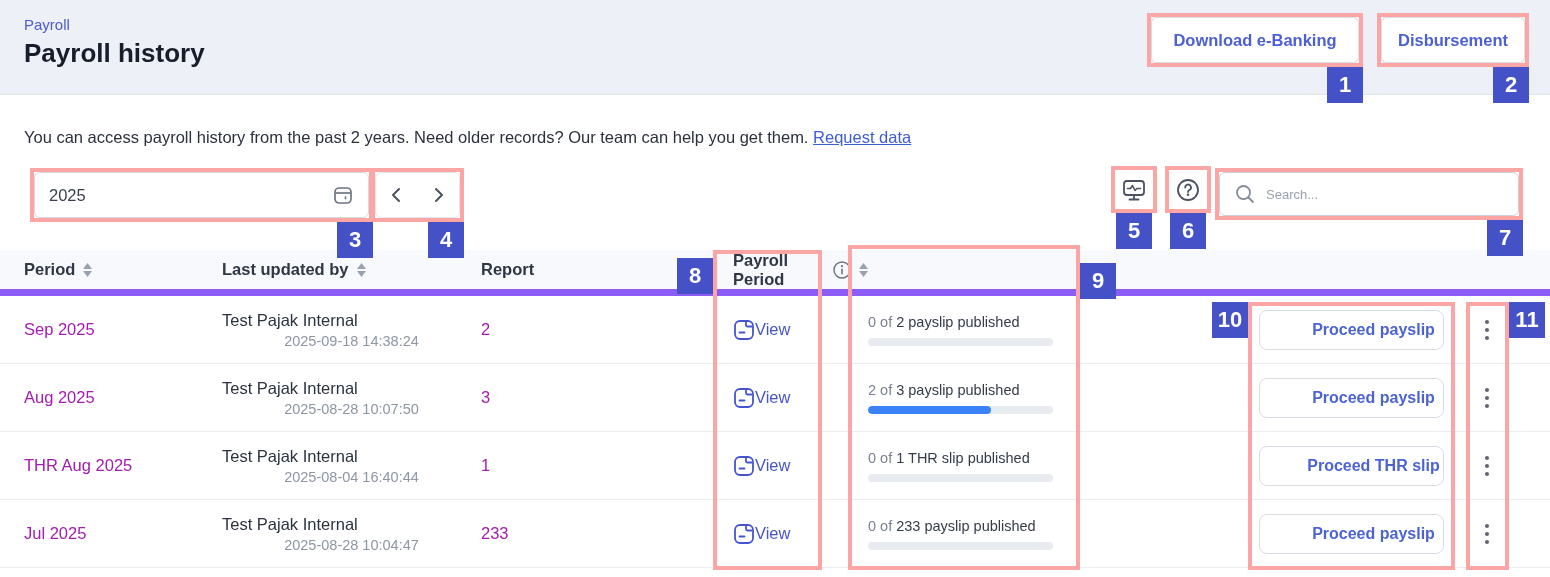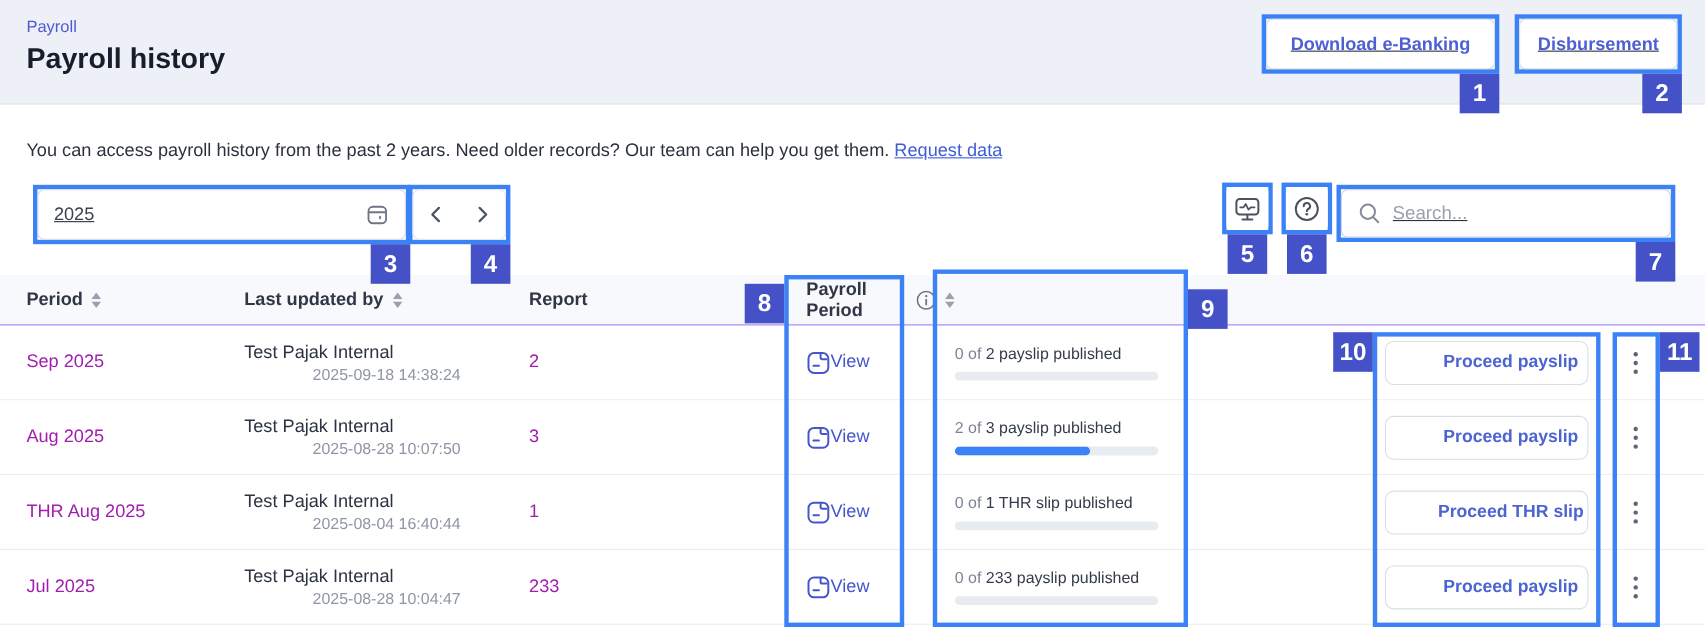--- a/index.html
+++ b/index.html
@@ -12,21 +12,21 @@
   
   .header-strip {
     position:absolute; left:0; top:0; width:1550px; height:95px;
     background:#edf0f6; border-bottom:1px solid #dfe3ea;
   }
   .breadcrumb { position:absolute; left:24px; top:16px; font-size:15px; color:#4c5bd4; }
   .page-title { position:absolute; left:24px; top:38px; font-size:26px; font-weight:bold; color:#171d2b; }
 
   
   .ann {
-    position:absolute; border:4px solid #3b82f6; pointer-events:none; z-index:30;text-decoration:underline;
+    position:absolute; border:4px solid #fca5a5; pointer-events:none; z-index:30;
   }
   .ann-label {
     position:absolute; width:36px; height:36px; background:#4451c7;
     color:#ffffff; font-size:22px; font-weight:bold;
     display:flex; align-items:center; justify-content:center;
   }
   .lbl-br { right:-4px; bottom:-40px; }
   .lbl-bc { left:50%; margin-left:-18px; bottom:-40px; }
   .lbl-tl4  { left:-40px; top:4px; }
   .lbl-tr14 { right:-40px; top:14px; }
@@ -62,33 +62,33 @@
   }
   .icon-btn {
     width:100%; height:100%; background:#fff; display:flex; align-items:center; justify-content:center;
     border-radius:4px; cursor:pointer;
   }
   .search-field {
     width:100%; height:100%; background:#fff; border:1px solid #ccd2da; border-radius:6px;
     display:flex; align-items:center; padding:0 14px; gap:10px;
   }
   .search-field input {
-    border:none; outline:none; flex:1; font-size:17px; color:#000000;
+    border:none; outline:none; flex:1; font-size:13px; color:#000000;
     font-family:"Liberation Sans",sans-serif; background:transparent;
   }
   .search-field input::placeholder { color:#9aa1ae; }
 
   
   .table-wrap { position:absolute; left:0; top:250px; width:1550px; }
   .tgrid {
     display:grid;
     grid-template-columns:198px 259px 252px 135px 380px 207px 64px;
     padding-left:24px;
   }
-  .thead { height:46px; background:#f8f9fc; border-bottom:1px solid #8b5cf6; align-items:center; }
+  .thead { height:46px; background:#f8f9fc; border-bottom:7px solid #8b5cf6; align-items:center; }
   .th { display:flex; align-items:center; gap:8px; font-size:16.5px; font-weight:bold; color:#2f3644; }
   .trow { height:68px; border-bottom:1px solid #e9ecf1; align-items:center; background:#fff; }
   .cell { font-size:16.5px; color:#a21caf; }
   .updated-name { font-size:16.5px; color:#2c3340; }
   .updated-time { font-size:14.5px; color:#8e95a3; margin-top:3px;text-align:center; }
   .report-cell { display:flex; align-items:center; cursor:pointer; }
   .view-link { font-size:16.5px; color:#4655cc; }
   .status-text { font-size:14.5px; color:#343b49; }
   .status-prefix { color:#7b8293; margin-right:4px; }
   .progress-track {

